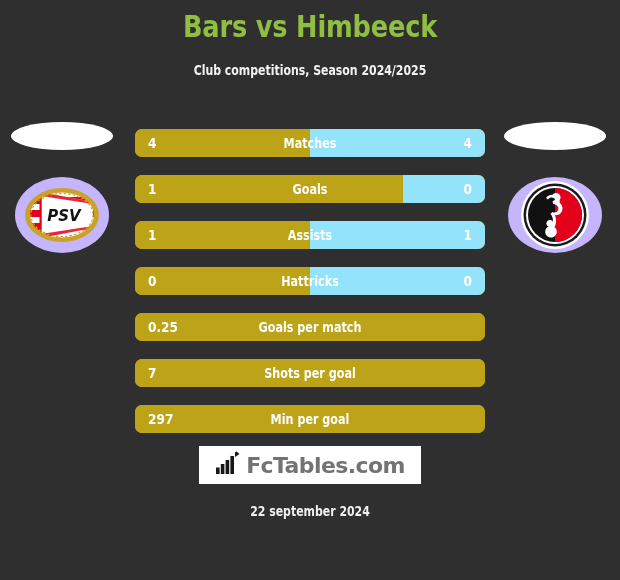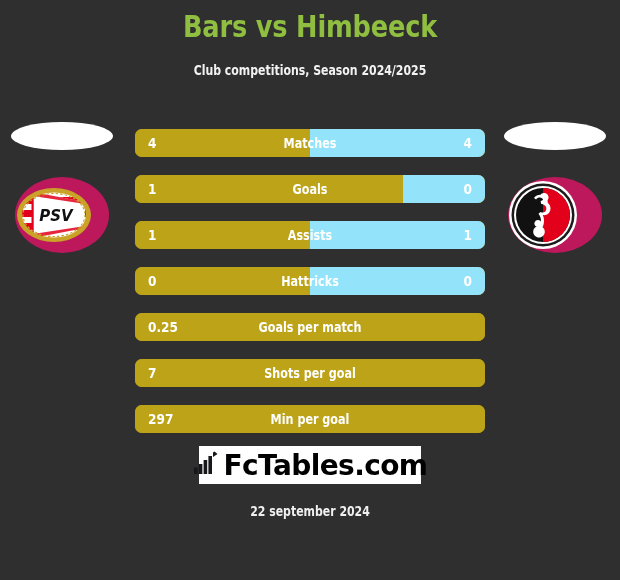--- a/index.html
+++ b/index.html
@@ -65,23 +65,24 @@
   .ellipse-deco.left  { left: 11px; }
   .ellipse-deco.right { left: 504px; }
 
   
   .badge-wrap {
     position: absolute;
     top: 177px;
     width: 94px;
     height: 76px;
     border-radius: 50%;
-    background: #be185d;
+    background: #c4b5fd;
     display: flex;
     align-items: center;
+    justify-content: center;
   }
   .badge-wrap.left  { left: 15px; }
   .badge-wrap.right { left: 508px; }
   .badge-wrap svg { display: block; }
 
   
   .bars {
     position: absolute;
     left: 135px;
     top: 129px;
@@ -141,23 +142,23 @@
     top: 446px;
     width: 222px;
     height: 38px;
     background: #ffffff;
     display: flex;
     align-items: center;
     justify-content: center;
     gap: 5px;
   }
   .fct-text {
-    font-size: 28px;
-    font-weight: bold;
-    color: #000000;
+    font-size: 22px;
+    font-weight: bold;
+    color: #737373;
     font-family: "DejaVu Sans", sans-serif;
     letter-spacing: -0.6px;
   }
   .footer-date {
     position: absolute;
     top: 503px;
     left: 0;
     width: 620px;
     text-align: center;
     font-size: 13.5px;

